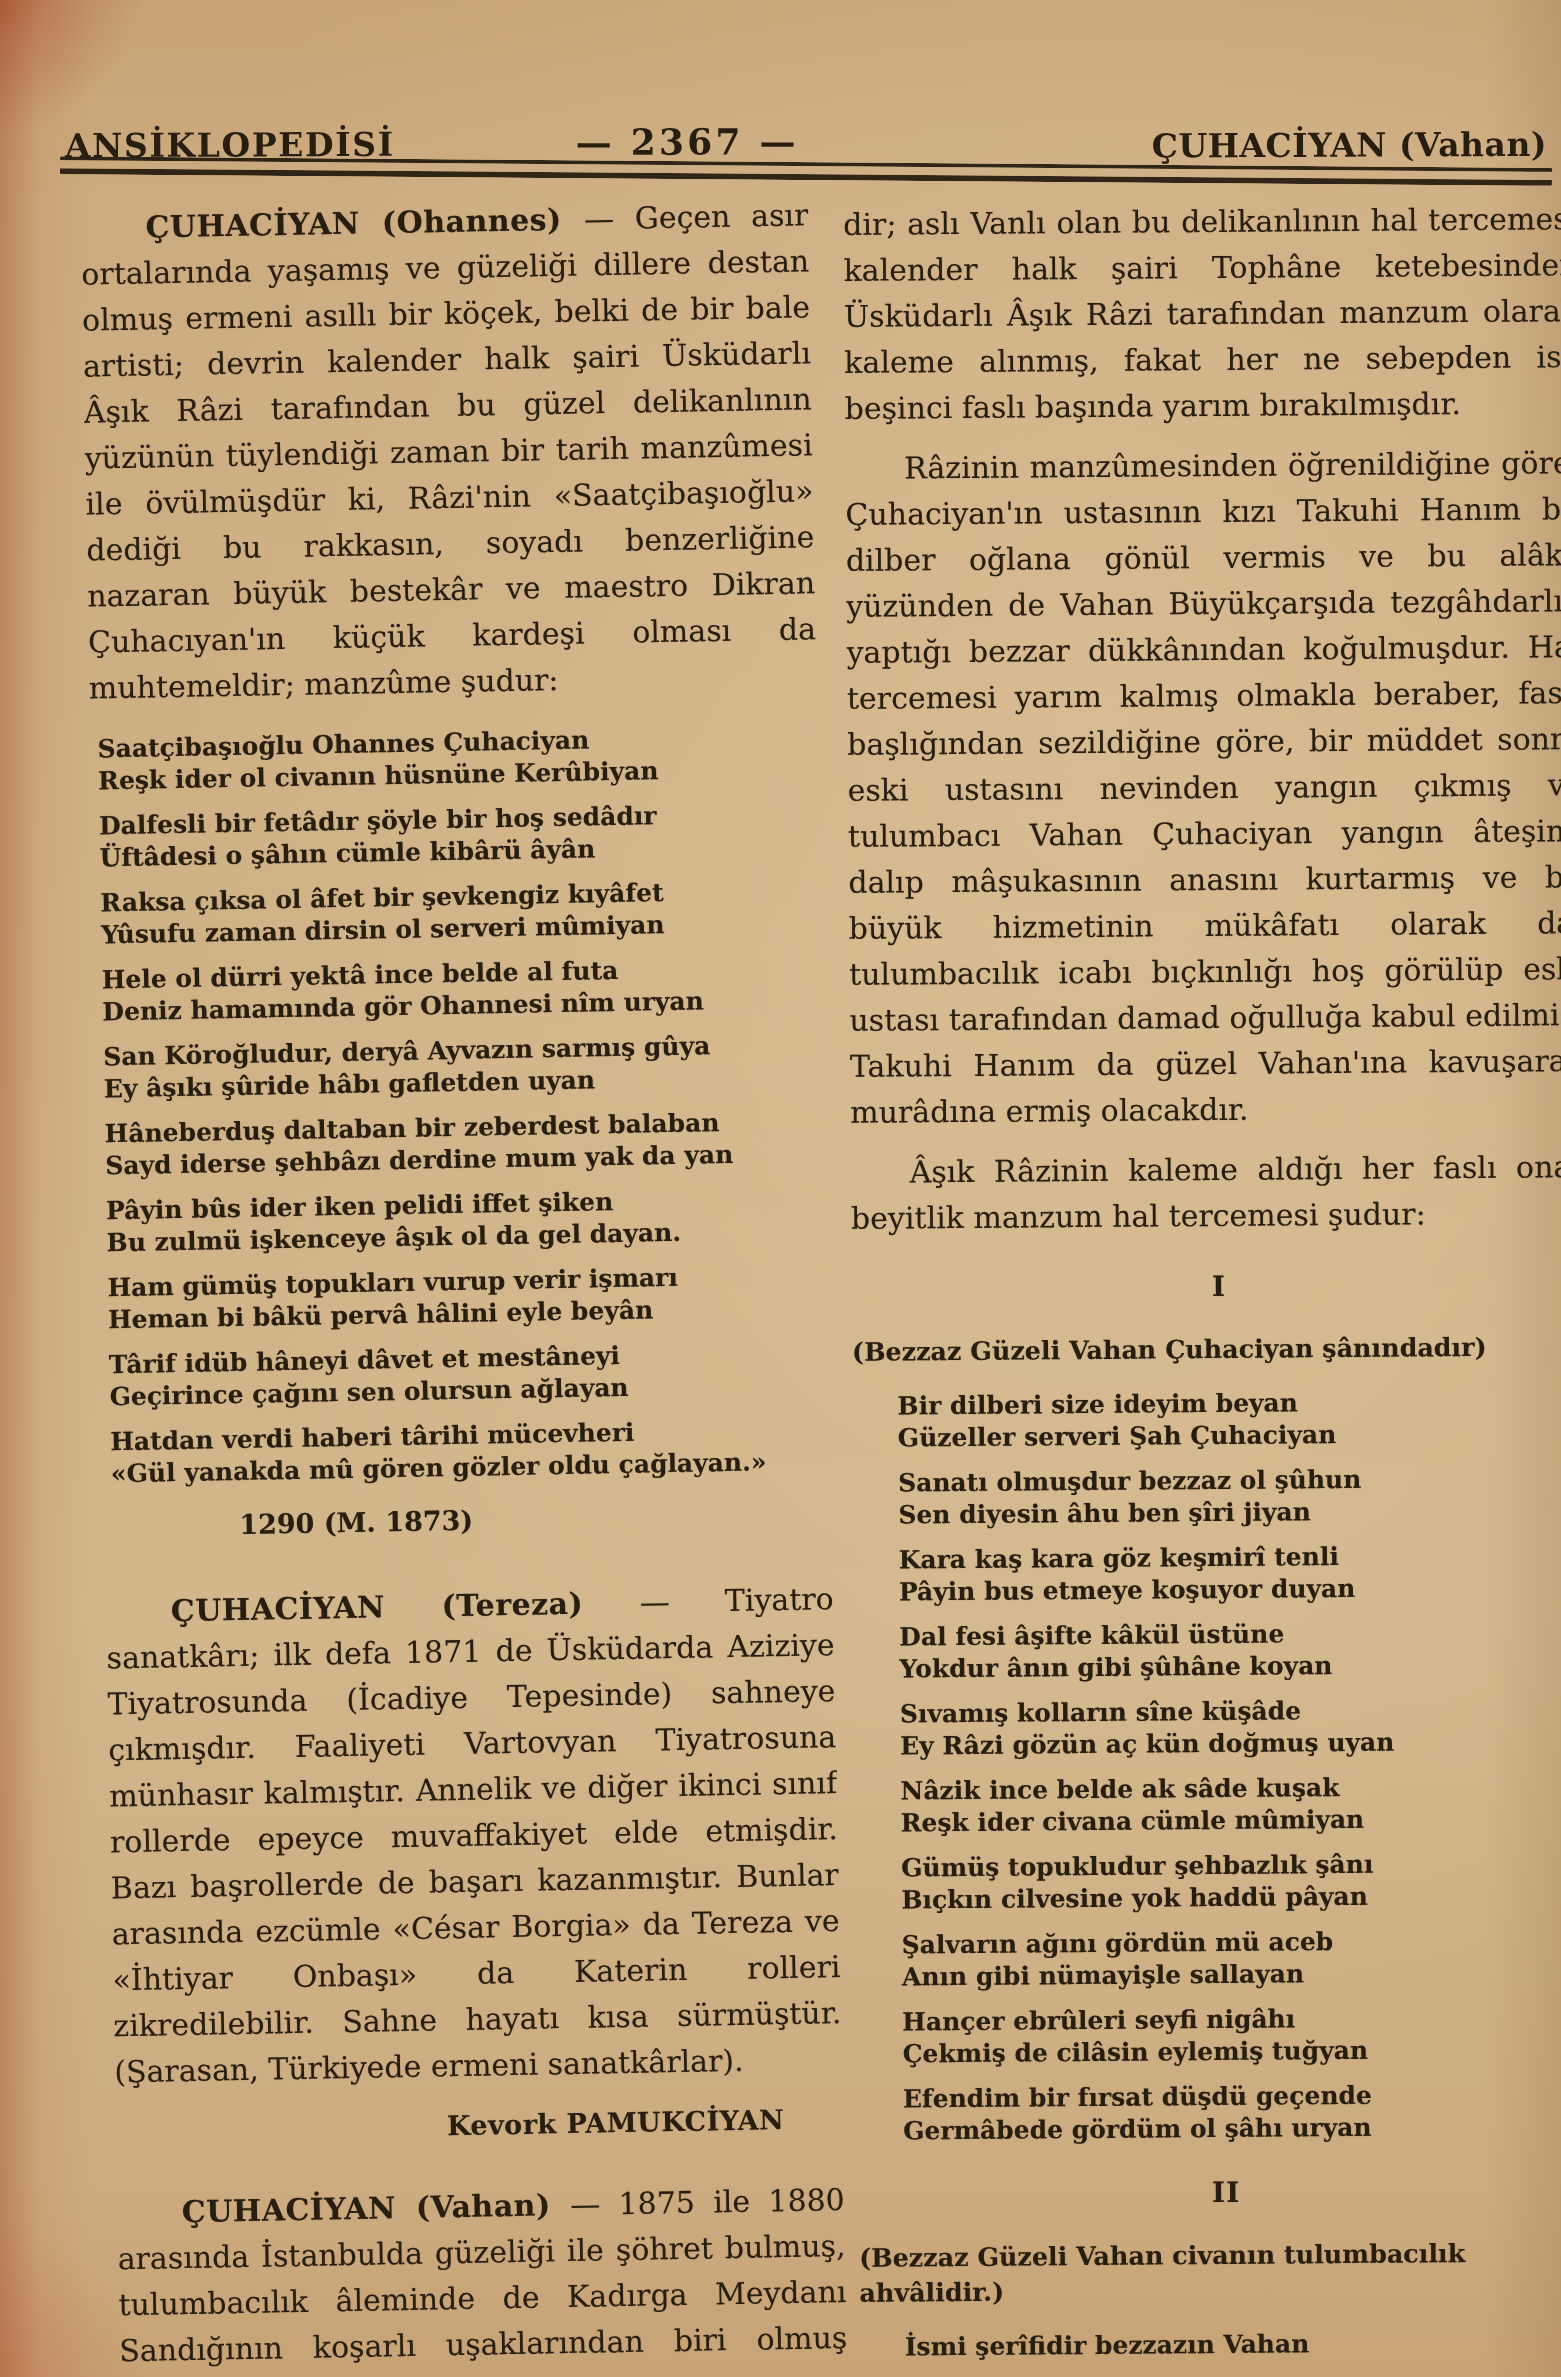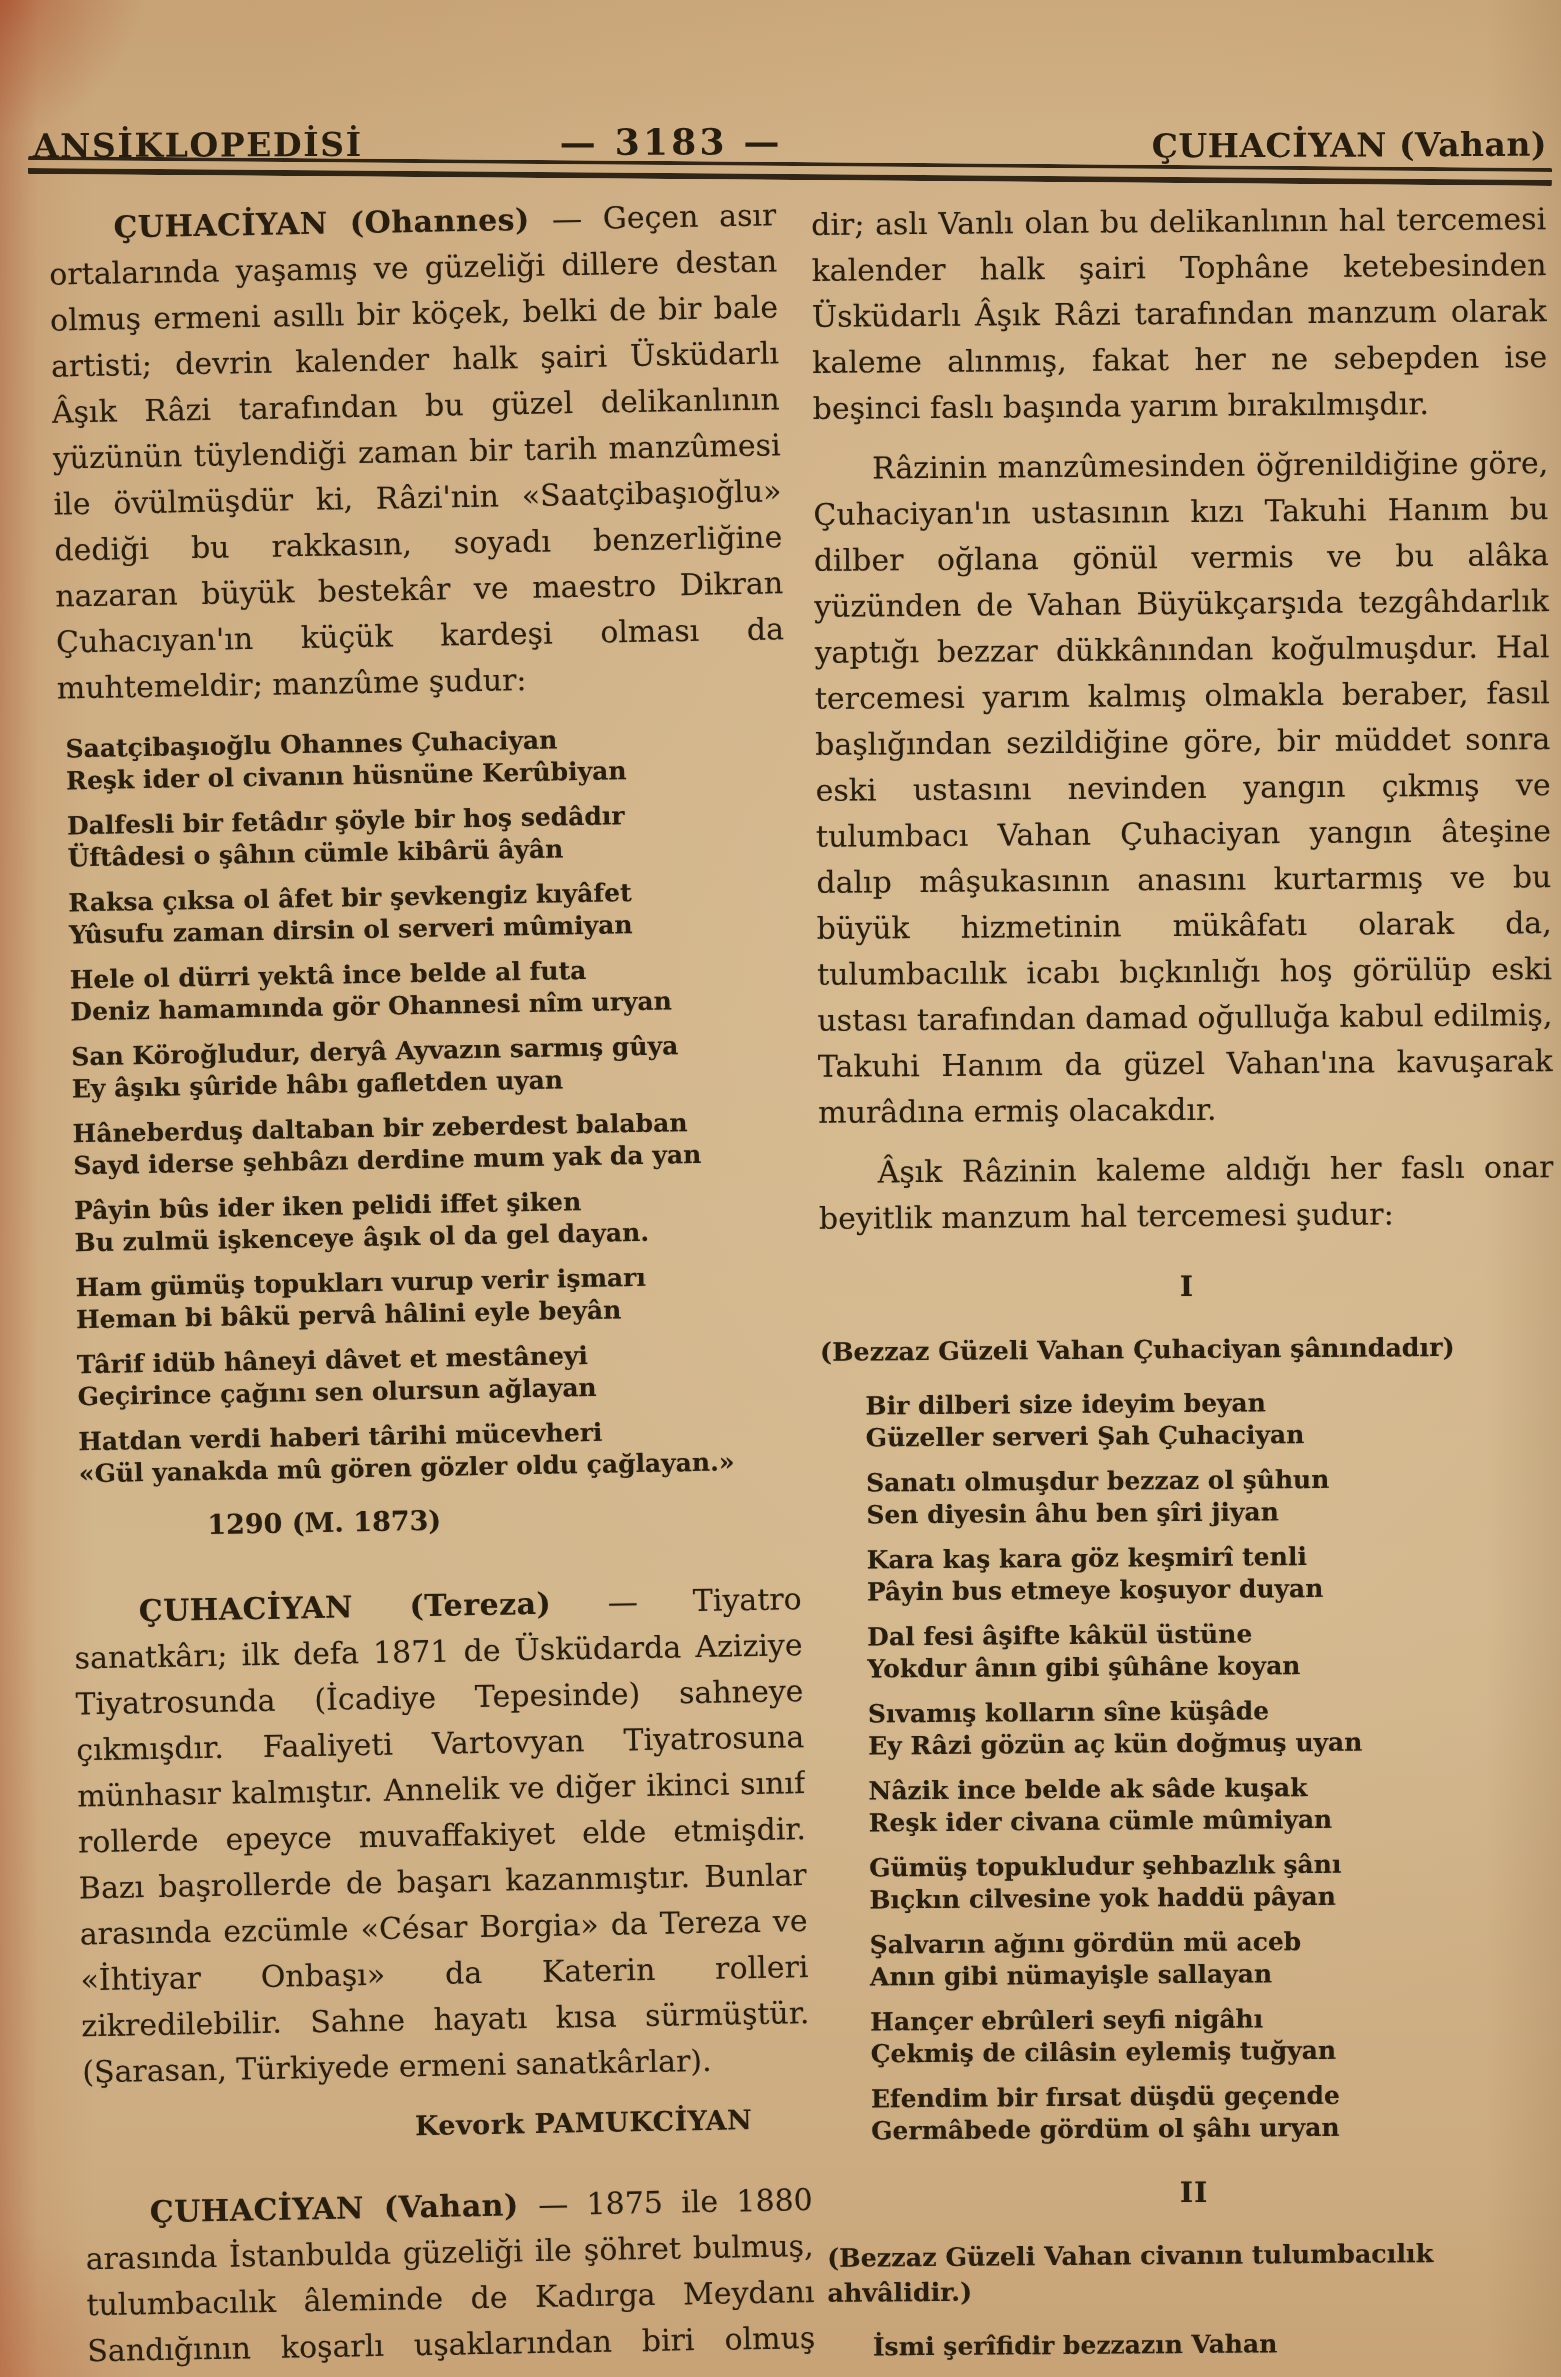--- a/index.html
+++ b/index.html
@@ -8,21 +8,21 @@
     font-family:"DejaVu Serif","Liberation Serif",serif;
     background:
       radial-gradient(circle at -1% -1%, rgba(163,52,26,.62) 0px, rgba(163,52,26,.28) 70px, rgba(163,52,26,0) 162px),
       radial-gradient(circle at -2% 101%, rgba(190,92,58,.38) 0px, rgba(190,92,58,0) 184px),
       linear-gradient(to right, rgba(158,66,34,.38) 0px, rgba(186,116,72,.16) 38px, rgba(186,116,72,0) 92px),
       linear-gradient(to left, rgba(116,78,40,.16) 0px, rgba(116,78,40,0) 76px),
       radial-gradient(ellipse at 70% 30%, rgba(255,238,205,.18), rgba(255,238,205,0) 60%),
       linear-gradient(180deg,#c6a274 0%,#ccab80 8%,#d0b287 40%,#d2b68c 68%,#ccab80 92%,#c7a376 100%);
     color:#271e10;
   }
-  .page{position:absolute;inset:0;}
+  .page{position:absolute;inset:0;margin-left:32px;}
   
   .pageheader{
     position:absolute;top:120px;left:33px;right:14px;
     display:flex;justify-content:space-between;align-items:baseline;
     font-weight:bold;font-size:33px;transform:rotate(-.25deg);
     white-space:nowrap;
   }
   .h-left{letter-spacing:1.6px;}
   .h-center{position:relative;left:-86px;font-size:36px;letter-spacing:3.2px;}
   .h-right{position:relative;top:5.4px;letter-spacing:0.5px;}
@@ -54,21 +54,21 @@
   .numeral{text-align:center;font-weight:bold;font-size:28px;margin:25px 0 21.6px 0;letter-spacing:1.1px;}
   .caption{font-weight:bold;font-size:25.4px;line-height:35px;margin:0 0 18.4px 0;text-align:left;}
 </style>
 </head>
 <body>
 
 <div class="page">
 
   <header class="pageheader">
     <div class="h-left">ANSİKLOPEDİSİ</div>
-    <div class="h-center">— 3183 —</div>
+    <div class="h-center">— 2367 —</div>
     <div class="h-right">ÇUHACİYAN (Vahan)</div>
   </header>
 
   <div class="rule"></div>
 
   <div class="col col-left">
 
     <p class="para entry"><span class="headword">ÇUHACİYAN (Ohannes)</span><span>— Geçen asır ortalarında yaşamış ve güzeliği dillere destan olmuş ermeni asıllı bir köçek, belki de bir bale artisti; devrin kalender halk şairi Üsküdarlı Âşık Râzi tarafından bu güzel delikanlının yüzünün tüylendiği zaman bir tarih manzûmesi ile övülmüşdür ki, Râzi'nin «Saatçibaşıoğlu» dediği bu rakkasın, soyadı benzerliğine nazaran büyük bestekâr ve maestro Dikran Çuhacıyan'ın küçük kardeşi olması da muhtemeldir; manzûme şudur:</span></p>
 
     <div class="poem">

